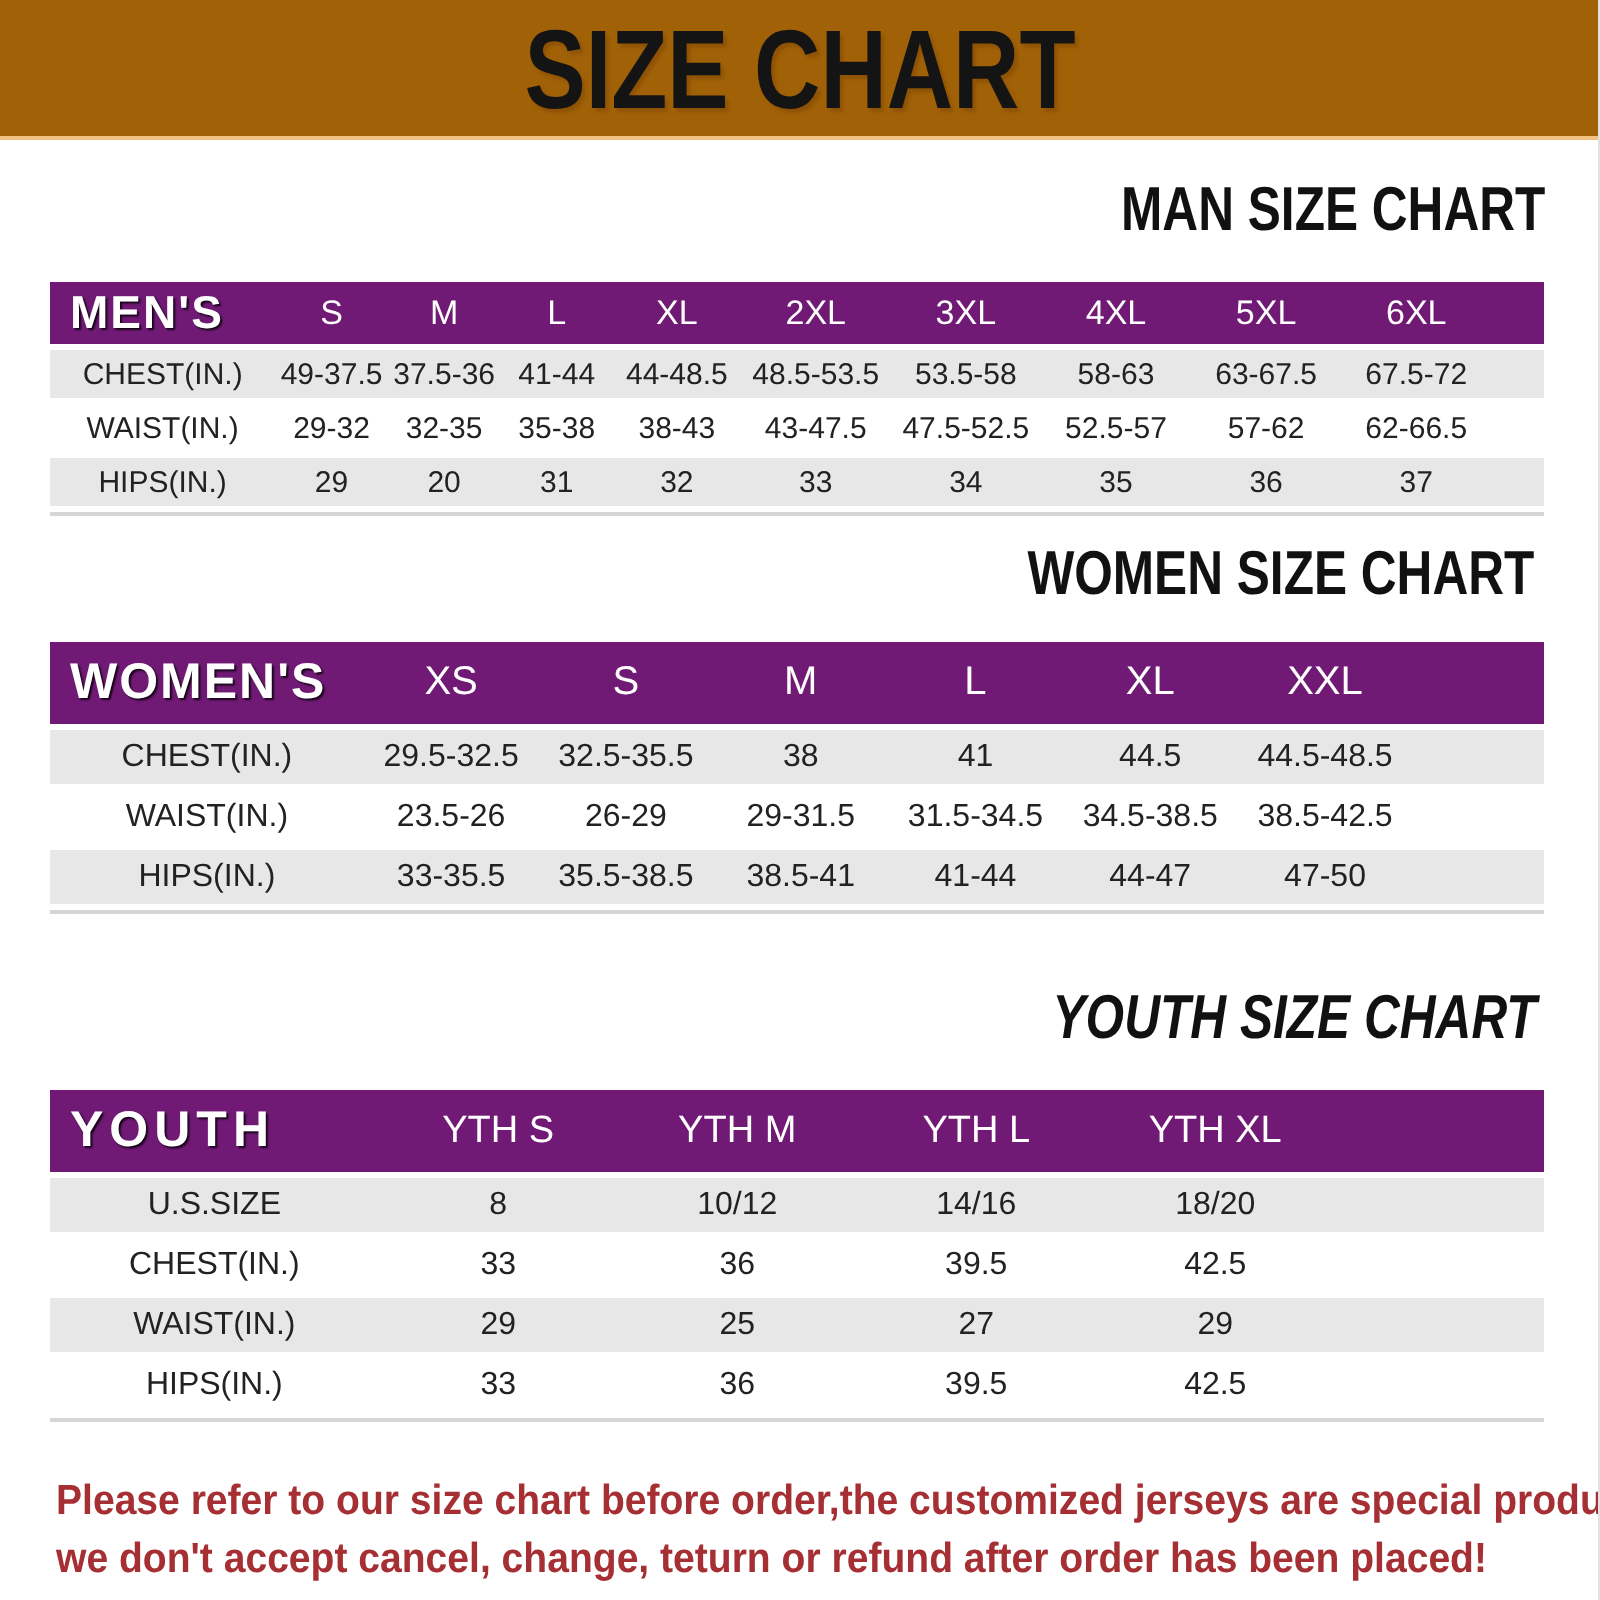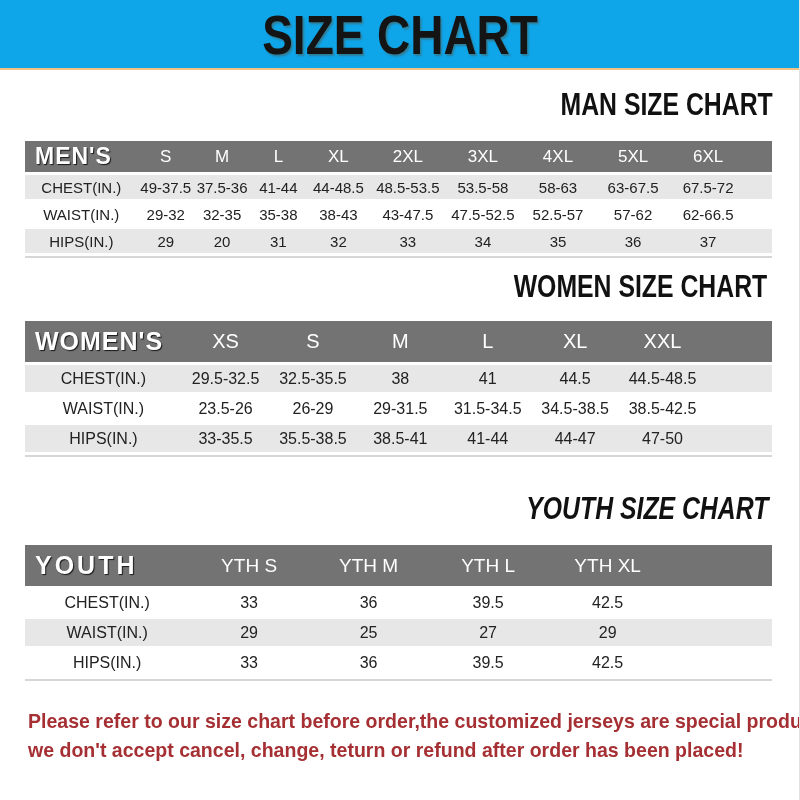--- a/index.html
+++ b/index.html
@@ -31,21 +31,21 @@
   #heading-youth { margin-top:34px;font-style:italic; }
 
   
   .table-wrap { width:747px; margin-left:25px; border-bottom:2px solid #d6d6d6; }
   #wrap-men   { margin-top:15px; }
   #wrap-women { margin-top:13px; }
   #wrap-youth { margin-top:15px; }
 
   table.size-table { width:100%; border-collapse:separate; border-spacing:0 3px; table-layout:fixed; }
   table.size-table thead th {
-    background:#737373; color:#ffffff; font-weight:normal; white-space:nowrap; overflow:hidden;
+    background:#701a75; color:#ffffff; font-weight:normal; white-space:nowrap; overflow:hidden;
   }
   table.size-table thead th.t-title {
     text-align:left; padding-left:10px; font-weight:bold; letter-spacing:1px;
     text-shadow:1px 1px 1px rgba(0,0,0,0.8);
   }
   table.size-table td {
     text-align:center; color:#222; white-space:nowrap; overflow:hidden;
   }
   tr.row-gray  td { background:#e7e7e7; }
   tr.row-white td { background:#ffffff; }
@@ -67,21 +67,21 @@
   
   .disclaimer { margin:25px 0 0 28px; }
   .disclaimer div {
     font-size:21px; line-height:29px; font-weight:bold;
     transform:scaleX(0.93); transform-origin:left center; white-space:nowrap;
   }
 </style>
 </head>
 <body>
 
-<div class="banner" style="background: #0ea5e9;">
+<div class="banner" style="background: #a16207;">
   <span class="banner-text">SIZE CHART</span>
 </div>
 
 <div class="section-heading" id="heading-man">
   <span class="ht">MAN SIZE CHART</span>
 </div>
 <div class="table-wrap" id="wrap-men">
   <table class="size-table" id="table-men">
       <colgroup>
         <col style="width: 15%;">
@@ -234,20 +234,28 @@
         <tr>
           <th class="t-title">YOUTH</th>
           <th>YTH S</th>
           <th>YTH M</th>
           <th>YTH L</th>
           <th>YTH XL</th>
           <th></th>
         </tr>
       </thead>
       <tbody>
+        <tr class="row-gray">
+          <td class="row-label">U.S.SIZE</td>
+          <td>8</td>
+          <td>10/12</td>
+          <td>14/16</td>
+          <td>18/20</td>
+          <td></td>
+        </tr>
         <tr class="row-white">
           <td class="row-label">CHEST(IN.)</td>
           <td>33</td>
           <td>36</td>
           <td>39.5</td>
           <td>42.5</td>
           <td></td>
         </tr>
         <tr class="row-gray">
           <td class="row-label">WAIST(IN.)</td>

